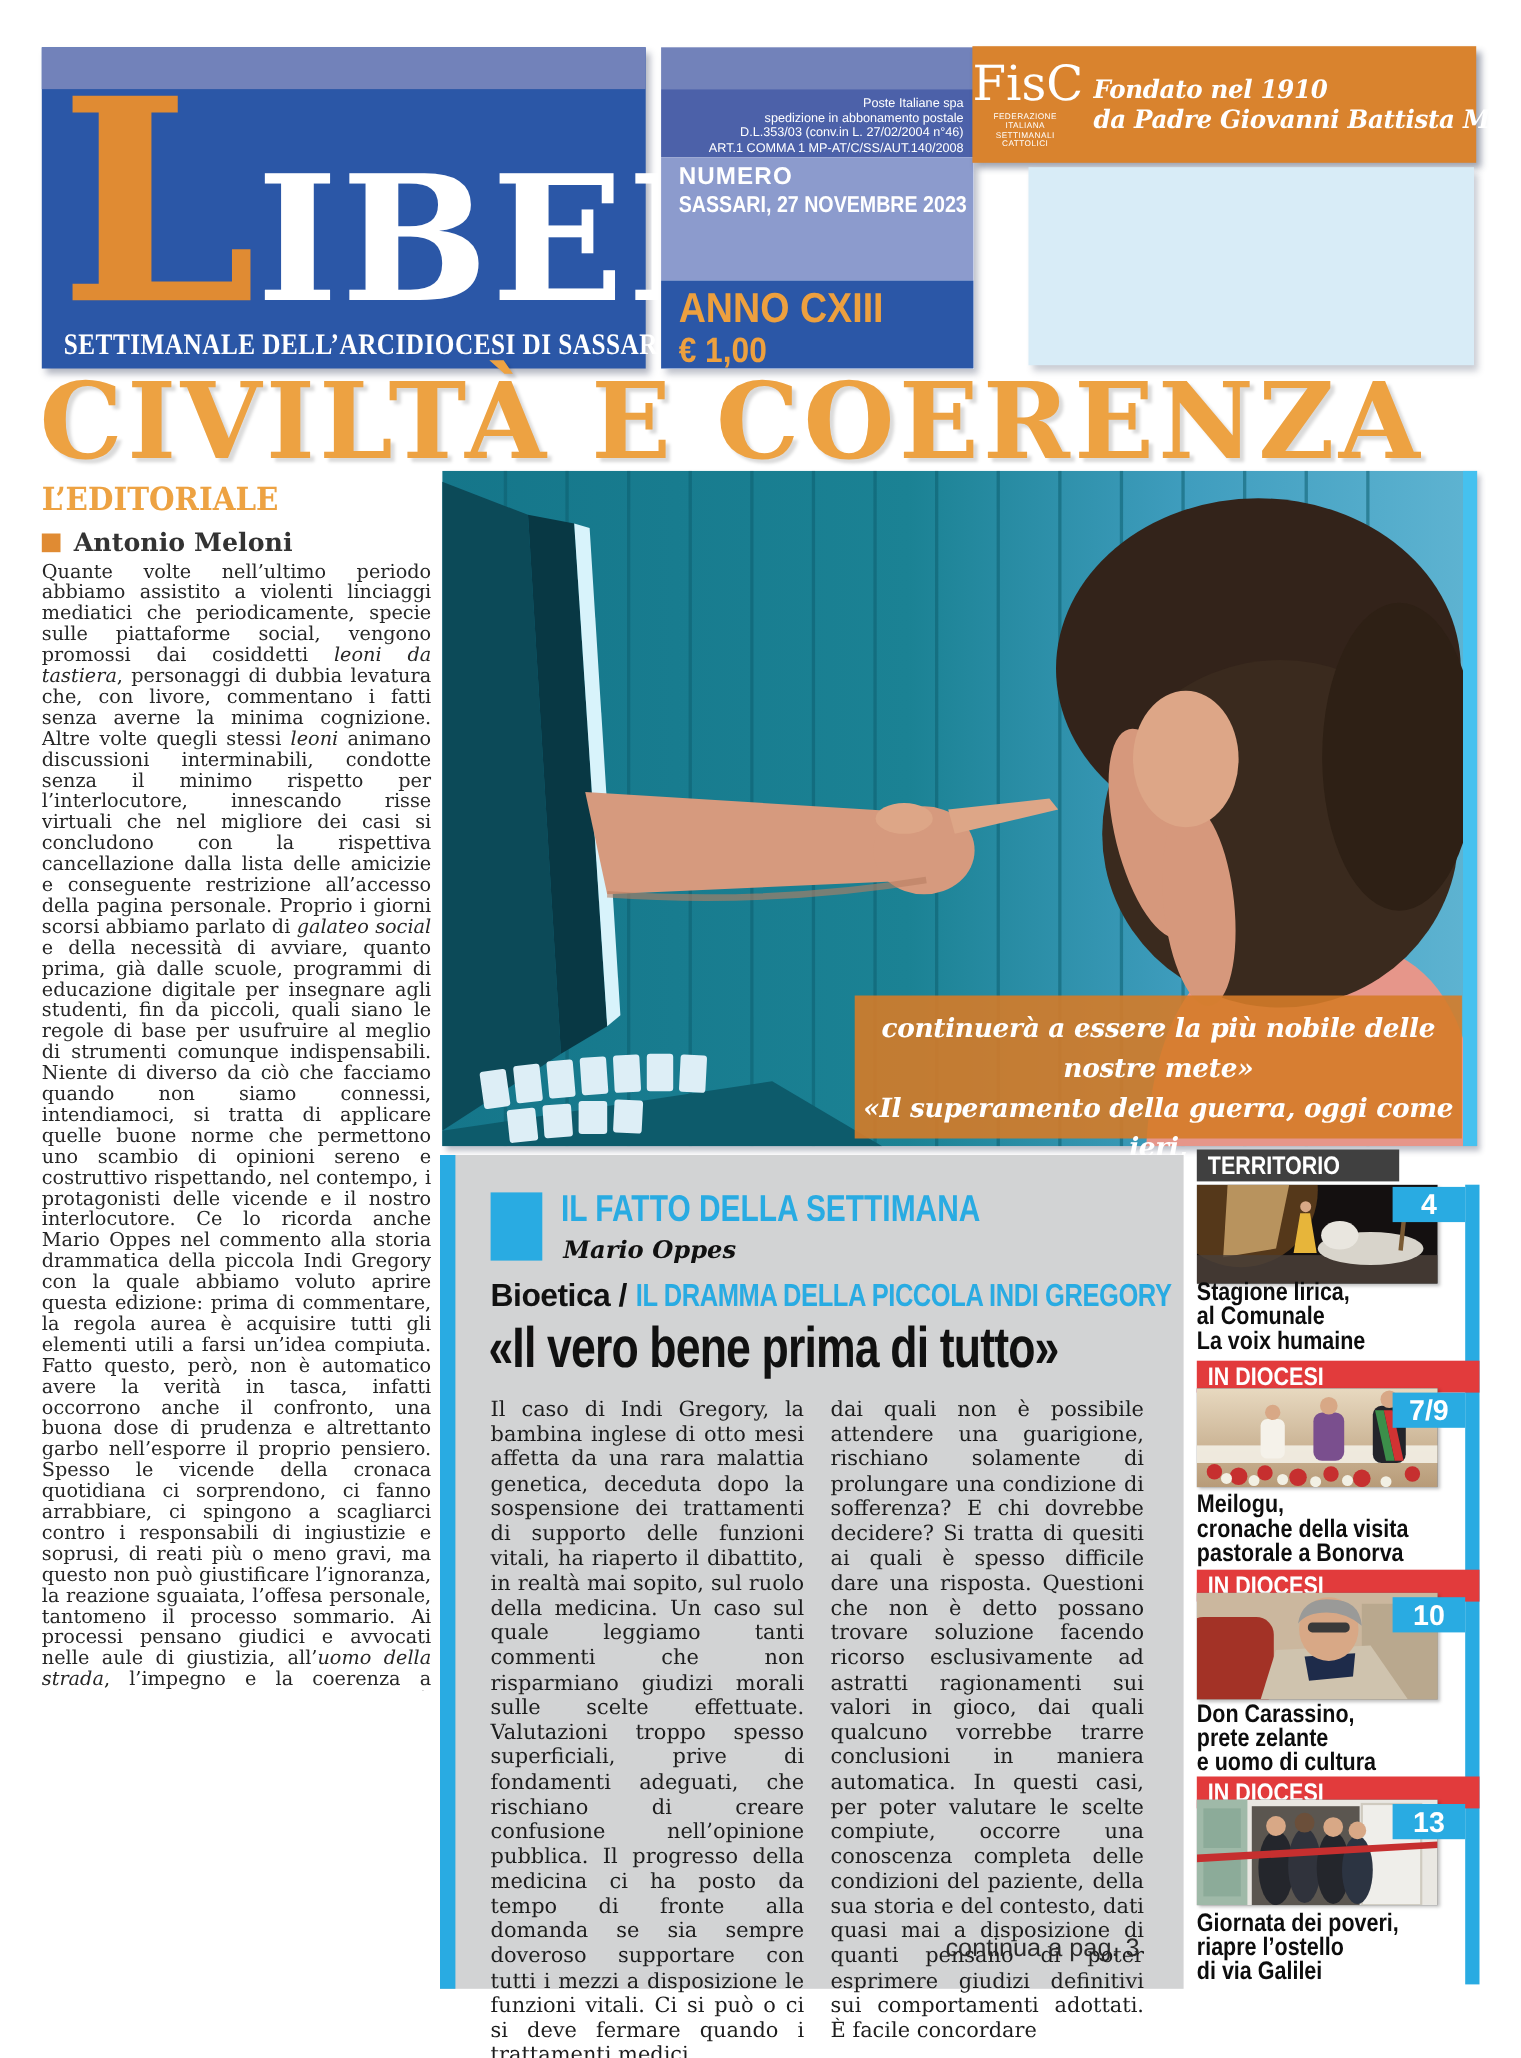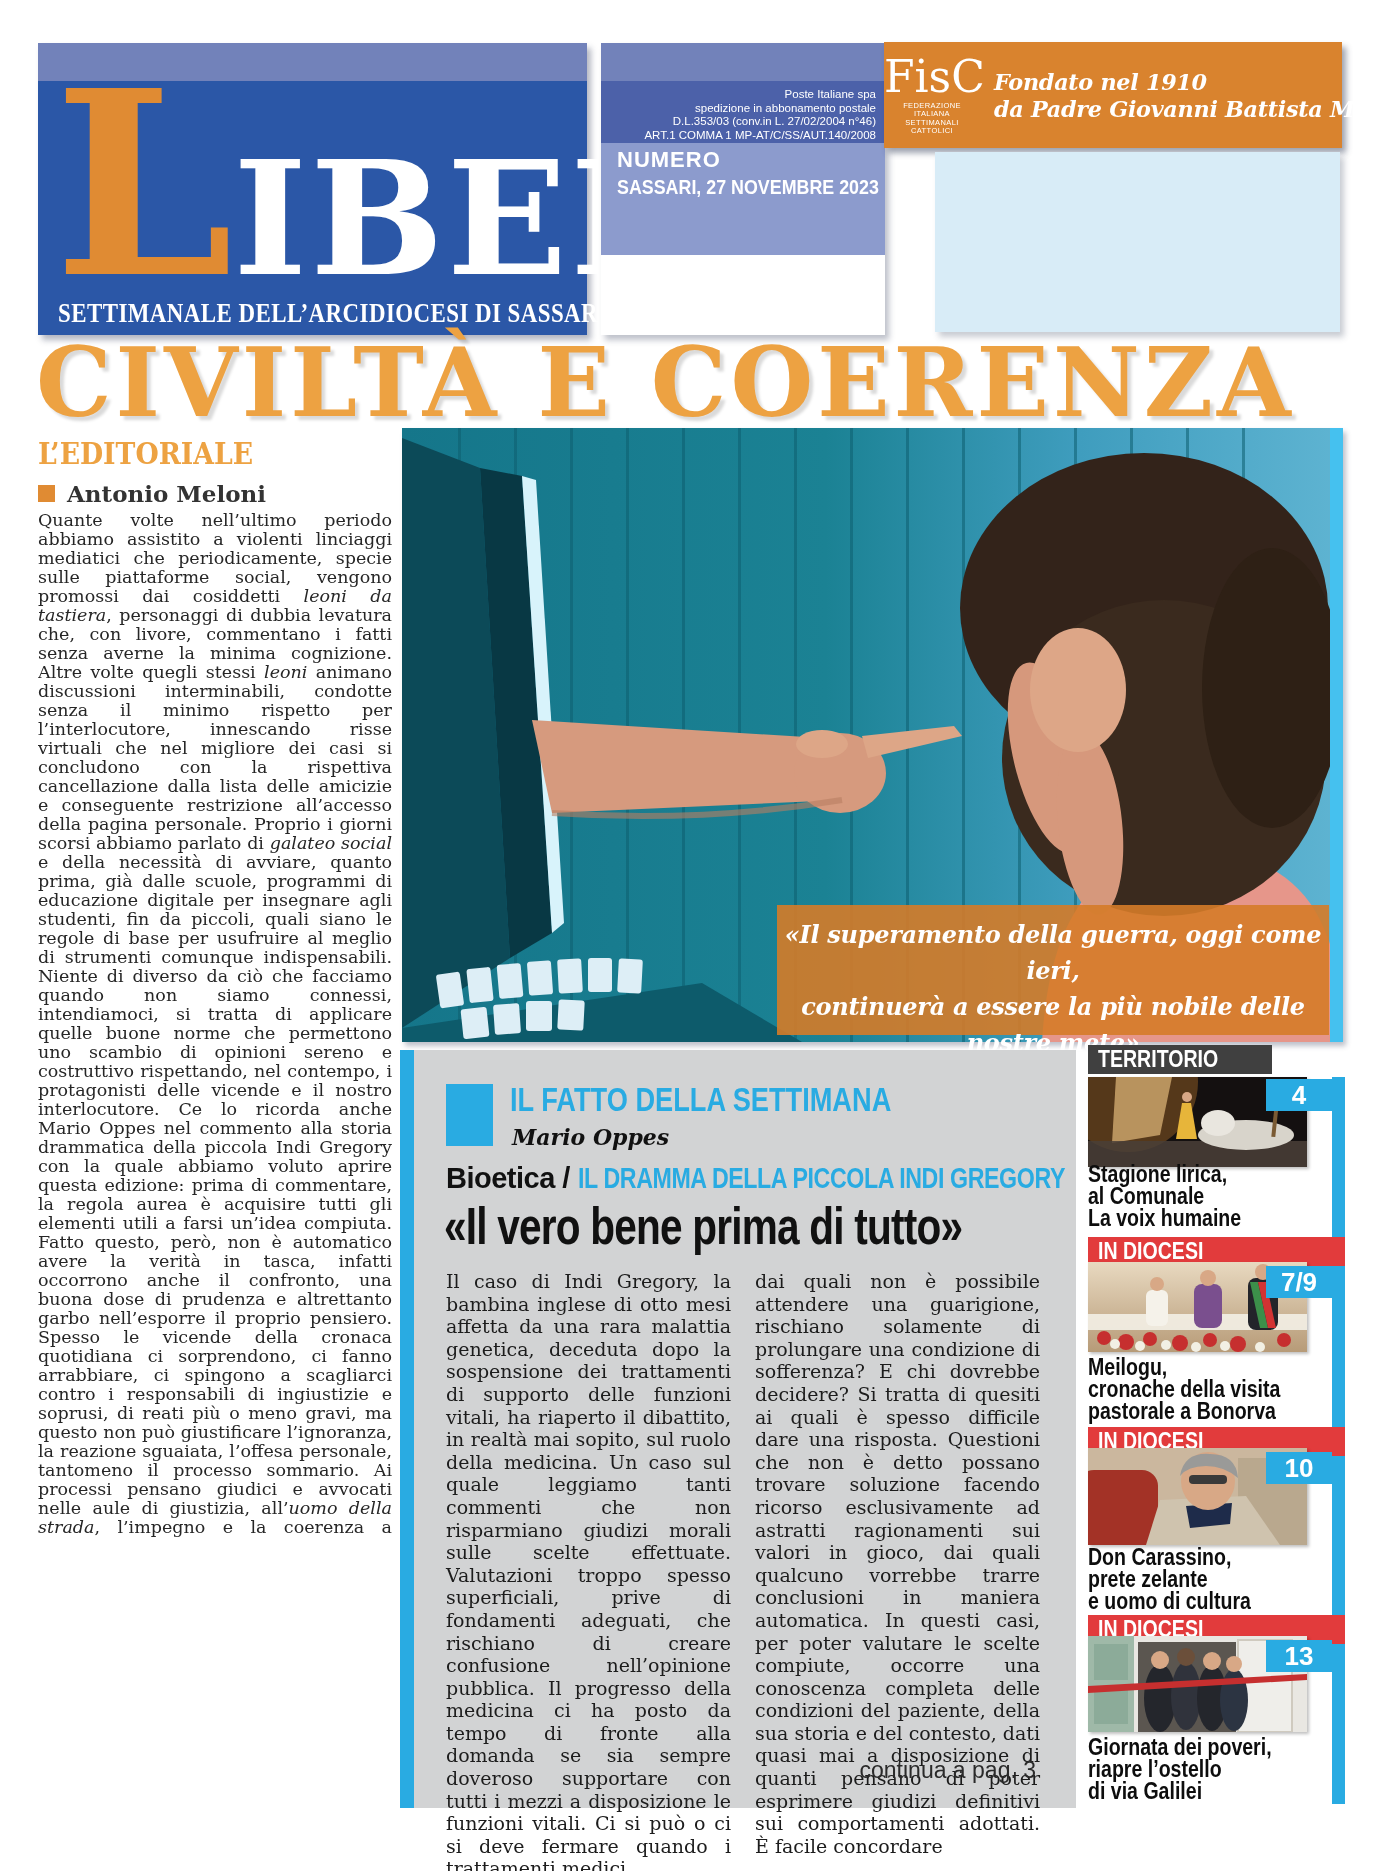--- a/index.html
+++ b/index.html
@@ -126,20 +126,24 @@
     <div class="mid-strip"></div>
     <div class="poste-band">
       <div>Poste Italiane spa</div>
       <div>spedizione in abbonamento postale</div>
       <div>D.L.353/03 (conv.in L. 27/02/2004 n°46)</div>
       <div>ART.1 COMMA 1 MP-AT/C/SS/AUT.140/2008</div>
     </div>
     <div class="numero-band">
       <div class="numero-label">NUMERO</div>
       <div class="date-line">SASSARI, 27 NOVEMBRE 2023</div>
+    </div>
+    <div class="anno-band">
+      <div class="anno-line">ANNO CXIII</div>
+      <div class="price-line">€ 1,00</div>
     </div>
   </div>
 
   <div class="fisc-box">
     <div class="fisc-logo">
       <div class="fisc-mono">FisC</div>
       <div class="fisc-cap">
         <div>FEDERAZIONE ITALIANA</div>
         <div>SETTIMANALI CATTOLICI</div>
       </div>
@@ -228,22 +232,22 @@
         <ellipse cx="762" cy="330" rx="162" ry="158" fill="#3a2a1e"></ellipse>
         <ellipse cx="870" cy="260" rx="70" ry="140" fill="#2e2015"></ellipse>
         <ellipse cx="648" cy="330" rx="36" ry="98" fill="#d6987c" transform="rotate(-14 648 330)"></ellipse>
         <ellipse cx="688" cy="395" rx="32" ry="92" fill="#d6987c" transform="rotate(-6 688 395)"></ellipse>
         <ellipse cx="676" cy="262" rx="48" ry="62" fill="#dda687"></ellipse>
       </g>
 
       <rect x="928" width="13" height="614" fill="#45c1ef"></rect>
     </svg>
     <div class="quote-box">
+      <div class="quote-line">continuerà a essere la più nobile delle nostre mete»</div>
       <div class="quote-line">«Il superamento della guerra, oggi come ieri,</div>
-      <div class="quote-line">continuerà a essere la più nobile delle nostre mete»</div>
       <div class="quote-attr">[Hermann Hesse]</div>
     </div>
   </div>
 
   <div class="fatto-box">
     <div class="fatto-bar"></div>
     <div class="fatto-square"></div>
     <div class="fatto-label">IL FATTO DELLA SETTIMANA</div>
     <div class="fatto-author">Mario Oppes</div>
     <div class="kicker">

